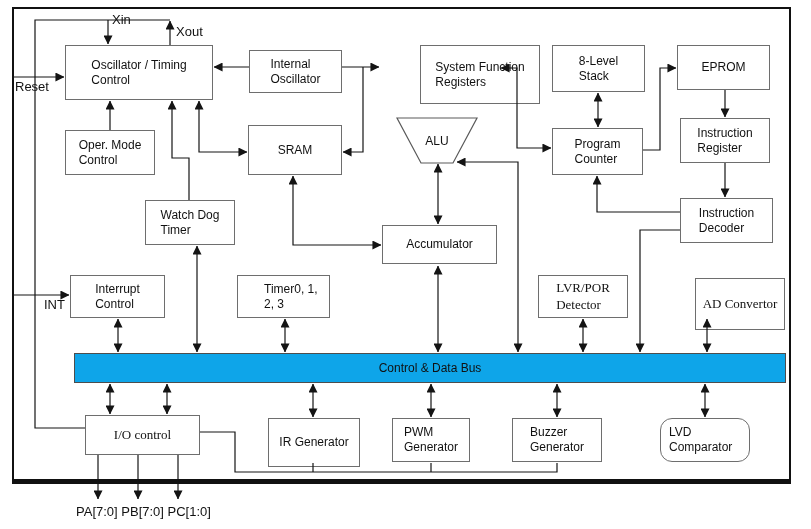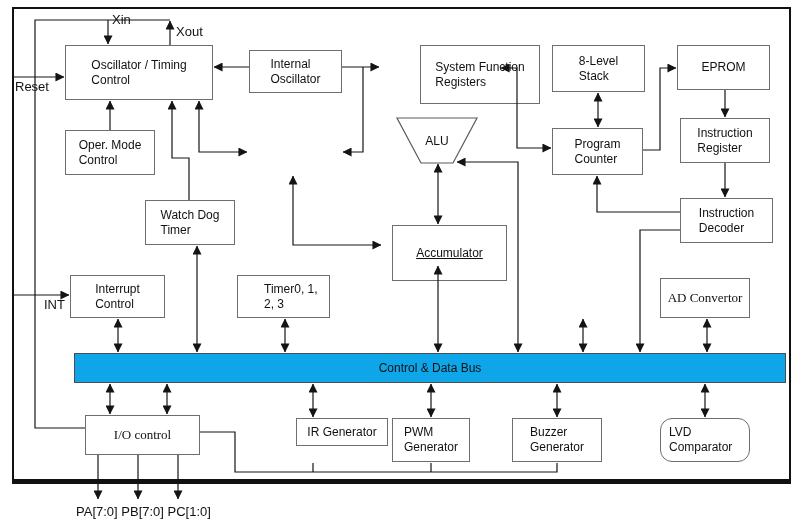--- a/index.html
+++ b/index.html
@@ -25,37 +25,40 @@
 Control</div>
   <div class="box" style="left:249px;top:50px;width:93px;height:43px;">Internal
 Oscillator</div>
   <div class="box" style="left:380px;top:45px;width:120px;height:59px;margin-left:40px;">System Function
 Registers</div>
   <div class="box" style="left:552px;top:45px;width:93px;height:47px;">8-Level
 Stack</div>
   <div class="box" style="left:677px;top:45px;width:93px;height:45px;">EPROM</div>
   <div class="box" style="left:65px;top:130px;width:90px;height:45px;">Oper. Mode
 Control</div>
+  <div class="box" style="left:248px;top:125px;width:94px;height:50px;">SRAM</div>
   <div class="box label-only" style="left:399px;top:124px;width:76px;height:34px;">ALU</div>
   <div class="box" style="left:552px;top:128px;width:91px;height:47px;">Program
 Counter</div>
   <div class="box" style="left:680px;top:118px;width:90px;height:45px;">Instruction
 Register</div>
   <div class="box" style="left:145px;top:200px;width:90px;height:45px;">Watch Dog
 Timer</div>
   <div class="box" style="left:680px;top:198px;width:93px;height:45px;">Instruction
 Decoder</div>
-  <div class="box" style="left:392px;top:225px;width:115px;height:56px;text-decoration:underline;">Accumulator</div>
+  <div class="box" style="left:382px;top:225px;width:115px;height:39px;">Accumulator</div>
   <div class="box" style="left:70px;top:275px;width:95px;height:43px;">Interrupt
 Control</div>
   <div class="box" style="left:237px;top:275px;width:93px;height:43px;padding-left:26px;">Timer0, 1, 2, 3</div>
-  <div class="box serif" style="left:660px;top:278px;width:90px;height:40px;">AD Convertor</div>
+  <div class="box serif" style="left:538px;top:275px;width:90px;height:43px;">LVR/POR
+Detector</div>
+  <div class="box serif" style="left:695px;top:278px;width:90px;height:52px;">AD Convertor</div>
   <div class="box bus" style="left:74px;top:353px;width:712px;height:30px;">Control &amp; Data Bus</div>
   <div class="box serif" style="left:85px;top:415px;width:115px;height:40px;">I/O control</div>
-  <div class="box" style="left:268px;top:418px;width:92px;height:28px;margin-left:28px;">IR Generator</div>
+  <div class="box" style="left:268px;top:418px;width:92px;height:49px;">IR Generator</div>
   <div class="box" style="left:392px;top:418px;width:78px;height:44px;">PWM
 Generator</div>
   <div class="box" style="left:512px;top:418px;width:90px;height:44px;">Buzzer
 Generator</div>
   <div class="box left-align" style="left:660px;top:418px;width:90px;height:44px;border-radius:12px;">LVD
 Comparator</div>
 
   <div class="pin" style="left:112px;top:12px;">Xin</div>
   <div class="pin" style="left:176px;top:24px;text-align:right;">Xout</div>
   <div class="pin" style="left:15px;top:79px;">Reset</div>

